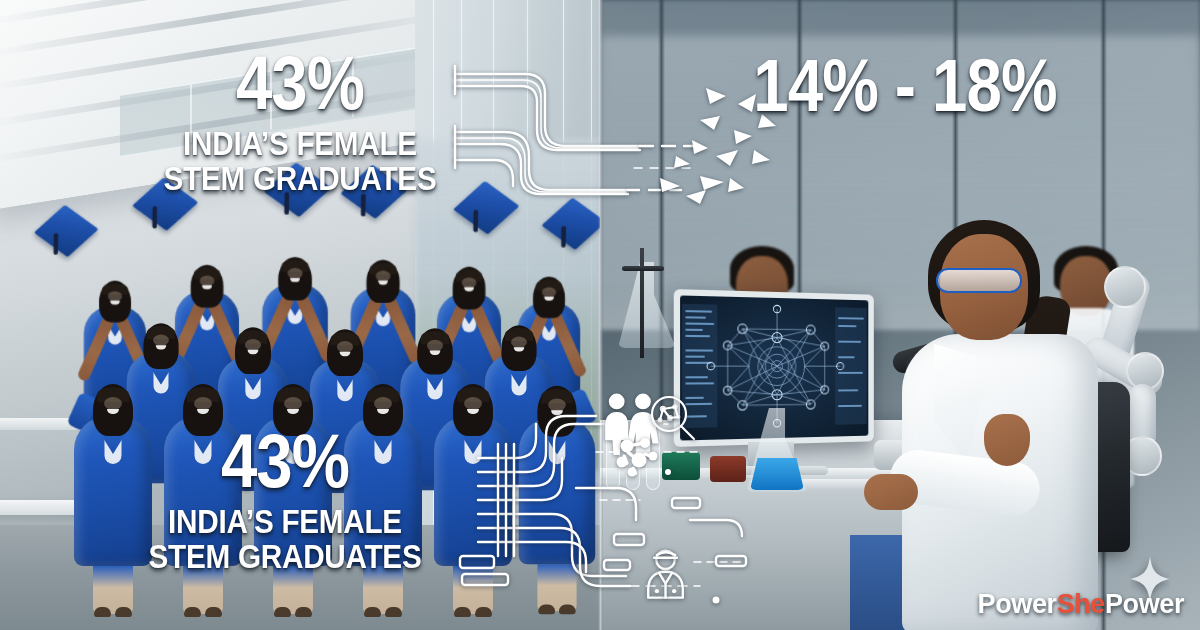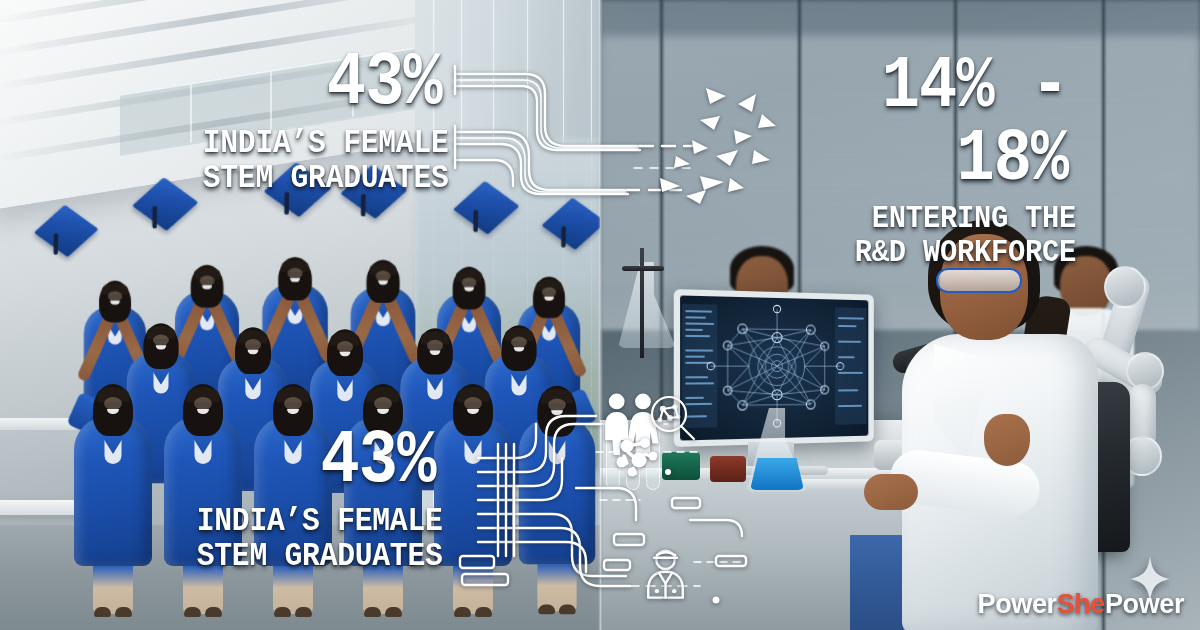--- a/index.html
+++ b/index.html
@@ -344,24 +344,24 @@
   .overlay-art svg { width:100%; height:100%; display:block; }
   .ln { fill:none; stroke:#ffffff; stroke-width:2.4; stroke-linecap:round; stroke-linejoin:round;
         filter:drop-shadow(0 1px 2px rgba(20,30,40,.55)); }
   .ln-thin { fill:none; stroke:#ffffff; stroke-width:1.5; stroke-linecap:round; }
   .ic { fill:#ffffff; filter:drop-shadow(0 1px 2px rgba(20,30,40,.55)); }
   .ic-o { fill:none; stroke:#ffffff; stroke-width:2.2; stroke-linecap:round; stroke-linejoin:round;
           filter:drop-shadow(0 1px 2px rgba(20,30,40,.55)); }
 
   
   .txt {
-    position:absolute; z-index:22; text-align:right;
+    position:absolute; z-index:22; text-align:center;
     color:#ffffff;
     text-shadow:0 3px 5px rgba(14,22,30,.72), 0 1px 2px rgba(14,22,30,.6);
-    font-family:Liberation Mono, monospace;
+    font-family:Liberation Sans, sans-serif;
   }
   .stat-num {
     font-size:76px; font-weight:700; line-height:.98;
     letter-spacing:-1px;
     transform:scaleX(.86); transform-origin:center;
   }
   .stat-line {
     font-size:33px; font-weight:700; line-height:1.06;
     letter-spacing:-.3px; white-space:nowrap;
     transform:scaleX(.9); transform-origin:center;
@@ -911,24 +911,20 @@
   <div class="txt bl">
     <div class="stat-num">43%</div>
     <div class="stat-sub">
       <div class="stat-line">INDIA’S FEMALE</div>
       <div class="stat-line">STEM GRADUATES</div>
     </div>
   </div>
 
   <div class="txt tr">
     <div class="stat-num">14% - 18%</div>
-    <div class="stat-sub">
-      <div class="stat-line">ENTERING THE</div>
-      <div class="stat-line">R&amp;D WORKFORCE</div>
-    </div>
   </div>
 
   <svg class="sparkle" viewBox="0 0 40 46">
     <path d="M20 0 C22 15 26 20 40 23 C26 26 22 31 20 46 C18 31 14 26 0 23 C14 20 18 15 20 0z" fill="#e7ecef" opacity=".92" style="filter:drop-shadow(0 2px 4px rgba(10,18,26,.5));"></path>
   </svg>
 
   <div class="logo">
     <span class="lg-real">Power</span>
     <span class="lg-she">She</span>
     <span class="lg-power">Power</span>

